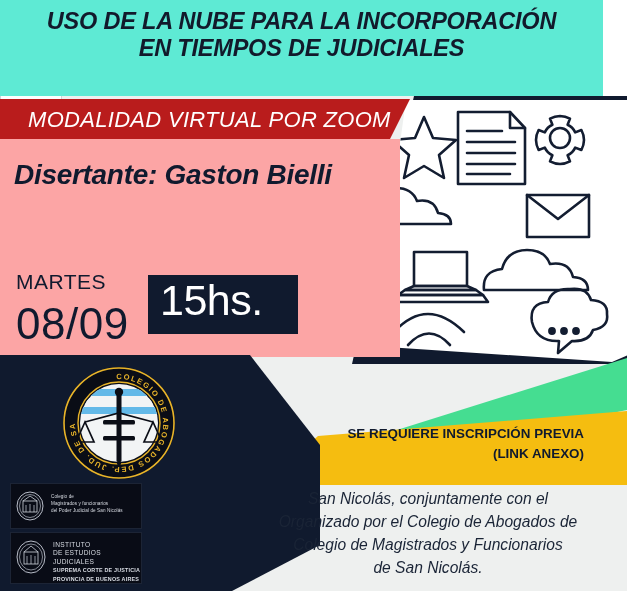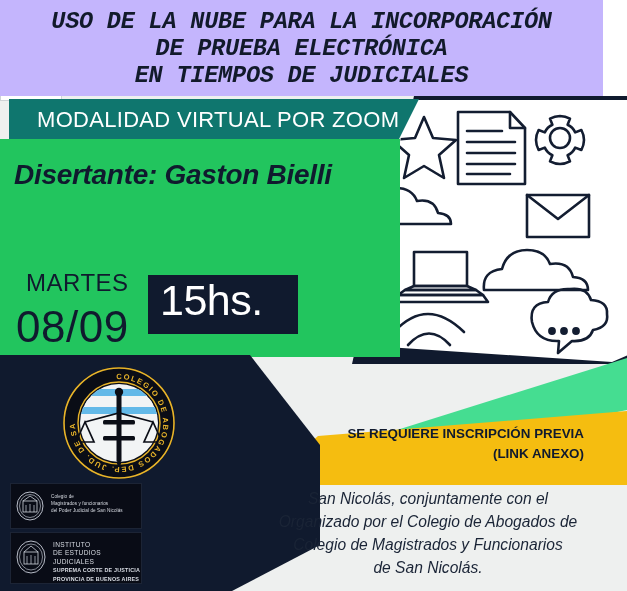--- a/index.html
+++ b/index.html
@@ -8,45 +8,45 @@
   #poster{
     position:relative;
     width:627px;height:591px;
     overflow:hidden;
     background:#eef0ef;
   }
 
   
   .header-band{
     position:absolute;left:0;top:0;width:603px;height:96px;
-    background:#c4b5fd;
+    background:#5eead4;
     z-index:5;
-    font-family:Liberation Mono, monospace;
   }
   .header-band .htext{
     position:absolute;left:0;right:0;top:8px;
     text-align:center;
     color:#121a2b;
     font-weight:bold;font-style:italic;
     font-size:23.5px;line-height:27px;
     letter-spacing:-0.2px;
     padding:0 16px;
     box-sizing:border-box;
   }
   .header-band .htext div{white-space:nowrap;}
   .header-right-white{
     position:absolute;left:603px;top:0;width:24px;height:96px;background:#fff;z-index:6;
   }
 
   
   .zoom-band{
-    position:absolute;left:9px;top:99px;width:410px;height:40px;
-    background:#0f766e;
+    position:absolute;left:0;top:99px;width:410px;height:40px;
+    background:#b91c1c;
     z-index:6;
     clip-path:polygon(0 0, 410px 0, 390px 40px, 0 40px);
+    font-style:italic;
   }
   .zoom-band span{
     position:absolute;left:28px;top:8px;
     color:#ffffff;font-size:22px;letter-spacing:0.3px;font-weight:400;
   }
 
   
   .navy-wedge{
     position:absolute;left:352px;top:96px;width:275px;height:268px;
     background:#101a2e;
@@ -58,38 +58,38 @@
     position:absolute;left:372px;top:100px;width:268px;height:262px;
     background:#ffffff;
     z-index:4;
     clip-path:polygon(34px 0, 268px 0, 268px 250px, 240px 262px, 0 246px);
   }
   .icon-panel svg{position:absolute;left:0;top:0;}
 
   
   .light-panel{
     position:absolute;left:0;top:139px;width:400px;height:218px;
-    background:#22c55e;z-index:4;
+    background:#fca5a5;z-index:4;
   }
   .speaker{
     position:absolute;left:14px;top:20px;
     color:#101a2e;font-weight:bold;font-style:italic;
     font-size:28px;letter-spacing:-0.3px;white-space:nowrap;
   }
   .speaker-sub{
     position:absolute;left:8px;top:58px;
     color:#121a2b;font-style:italic;font-size:18.5px;line-height:24px;
     white-space:nowrap;
   }
 
   .date-block{
     position:absolute;left:16px;top:133px;
     color:#101a2e;font-weight:400;line-height:0.92;
   }
-  .date-block .dow{font-size:24px;letter-spacing:0.5px;display:block;text-align:right;}
+  .date-block .dow{font-size:21px;letter-spacing:0.5px;display:block;}
   .date-block .dnum{font-size:44px;letter-spacing:0.5px;display:block;margin-top:13px;}
 
   .hour-box{
     position:absolute;left:148px;top:136px;width:150px;height:59px;
     background:#101a2e;z-index:5;
   }
   .hour-box span{
     position:absolute;left:12px;top:1px;color:#fff;font-size:43px;letter-spacing:-0.5px;
   }
 
@@ -159,21 +159,20 @@
   .crest{position:absolute;left:4px;top:6px;}
 </style>
 </head>
 <body>
 
 <div id="poster">
 
   <div class="header-band">
     <div class="htext">
       <div>USO DE LA NUBE PARA LA INCORPORACIÓN</div>
-      <div>DE PRUEBA ELECTRÓNICA</div>
       <div>EN TIEMPOS DE JUDICIALES</div>
     </div>
   </div>
   <div class="header-right-white"></div>
 
   <div class="navy-wedge"></div>
 
   <div class="icon-panel">
     <svg width="268" height="262" viewBox="0 0 268 262" fill="none" stroke="#131d31" stroke-width="2.6" stroke-linecap="round" stroke-linejoin="round">
 

